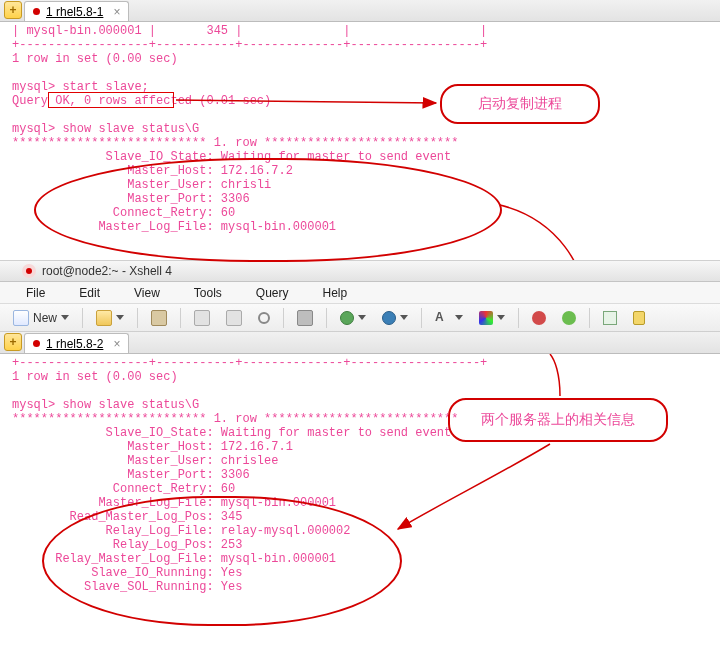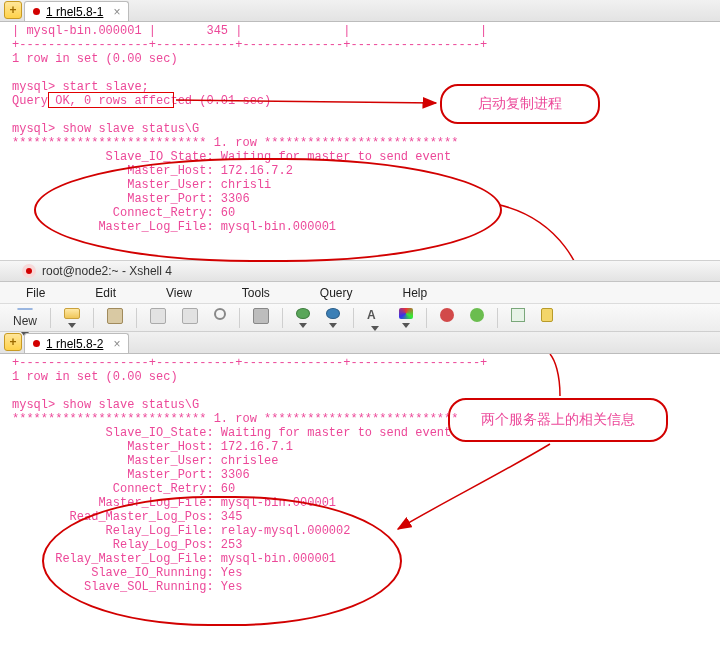--- a/index.html
+++ b/index.html
@@ -61,31 +61,31 @@
     background: linear-gradient(#f7f7f7,#e3e3e3);
     border-top:1px solid #d0d0d0;
     border-bottom:1px solid #c4c4c4;
     display:flex;align-items:center;gap:6px;padding-left:22px;
   }
   .titlebar .xicon{width:14px;height:14px;border-radius:50%;background:#f7d9d9;display:flex;align-items:center;justify-content:center;}
   .titlebar .xicon::before{content:"";width:6px;height:6px;border-radius:50%;background:#d20000;}
   .titlebar .ttext{font-size:12px;color:#333}
   .menubar{
     height:22px;background:#f7f7f7;border-bottom:1px solid #dcdcdc;
-    display:flex;align-items:center;gap:18px;padding-left:10px;
+    display:flex;align-items:center;gap:2px;padding-left:10px;
   }
   .menubar span{padding:2px 8px;font-size:12px;color:#222;}
   .toolbar{
     height:28px;background:linear-gradient(#fafafa,#ededed);
     border-bottom:1px solid #cfcfcf;
     display:flex;align-items:center;gap:2px;padding-left:6px;
   }
   .tbtn{
     height:22px;border:1px solid transparent;border-radius:3px;
-    display:flex;align-items:center;gap:4px;padding:0 6px;font-size:12px;color:#333;flex-direction:column;
+    display:flex;align-items:center;gap:4px;padding:0 6px;font-size:12px;color:#333;
   }
   .tsep{width:1px;height:20px;background:#cfcfcf;margin:0 4px}
   .ticon{width:16px;height:16px;display:inline-block}
   .i-new{background:linear-gradient(#fff,#e0e9ff);border:1px solid #9ab6e0;border-radius:2px}
   .i-open{background:linear-gradient(#ffe9a6,#f0c75a);border:1px solid #caa13b;border-radius:2px}
   .i-reconn{width:14px;height:14px;border:2px solid #55a84e;border-top-color:transparent;border-radius:50%}
   .i-paste{background:#d9c9a3;border:1px solid #a08a5c;border-radius:2px}
   .i-copy{background:#e2e2e2;border:1px solid #aaa;border-radius:2px}
   .i-find{width:12px;height:12px;border:2px solid #888;border-radius:50%}
   .i-print{background:#bdbdbd;border:1px solid #888;border-radius:2px}

